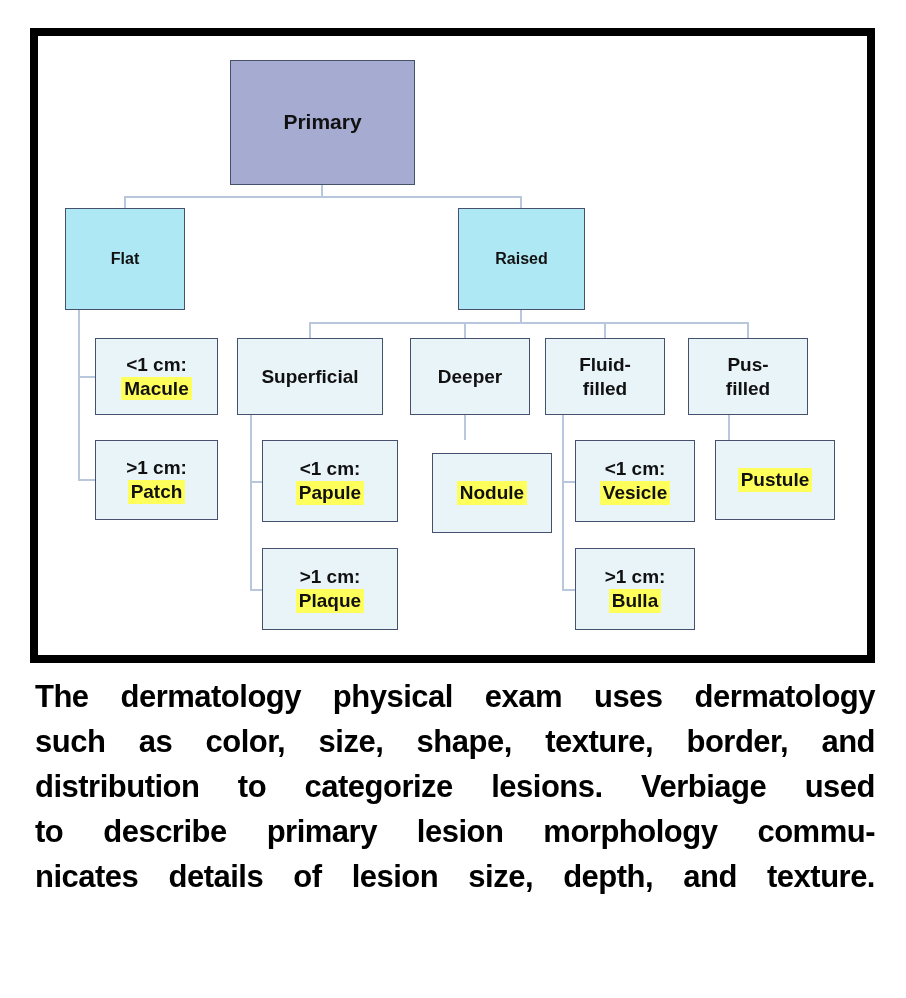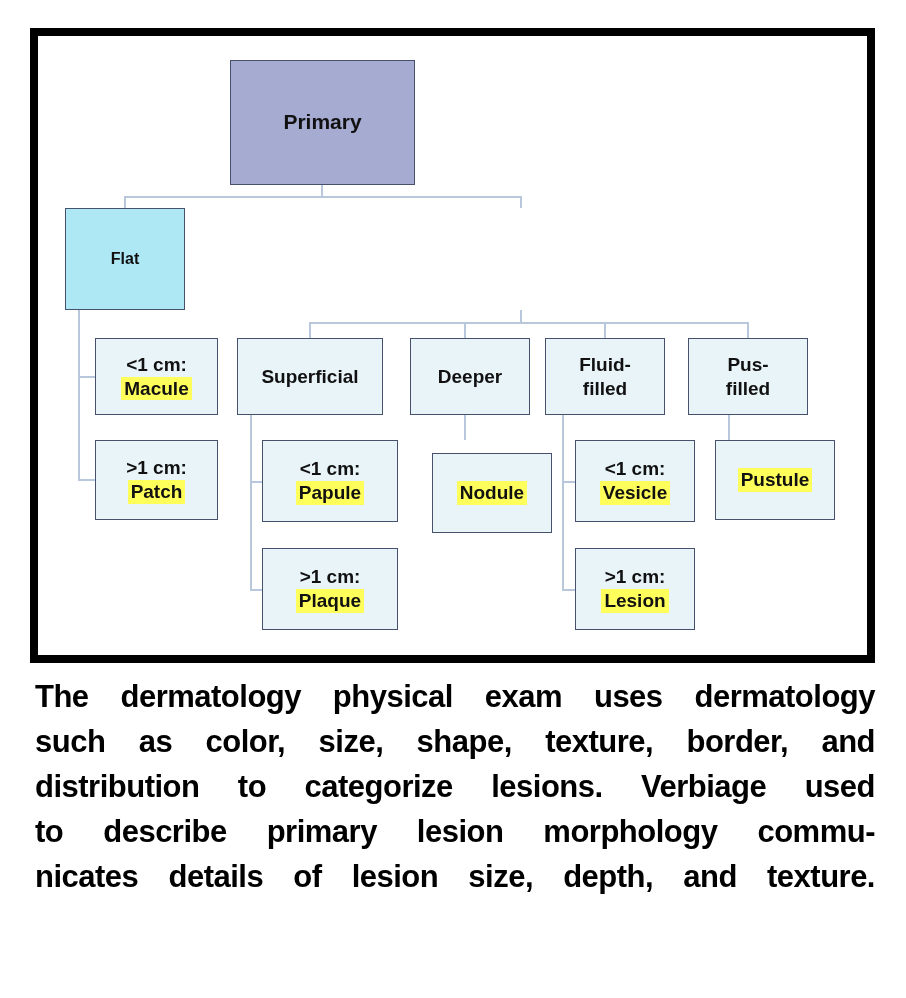--- a/index.html
+++ b/index.html
@@ -64,20 +64,23 @@
 
       <div class="conn" style="left:690px;top:379px;width:2px;height:25px"></div>
 
       <div class="node lvl1" style="left:192px;top:24px;width:185px;height:125px">
         <span>Primary</span>
       </div>
 
       <div class="node lvl2" style="left:27px;top:172px;width:120px;height:102px">
         <span>Flat</span>
       </div>
+      <div class="node lvl2" style="left:420px;top:172px;width:127px;height:102px">
+        <span>Raised</span>
+      </div>
 
       <div class="node leaf" style="left:57px;top:302px;width:123px;height:77px">
         <span>&lt;1 cm:</span>
         <span class="hl">Macule</span>
       </div>
       <div class="node leaf" style="left:199px;top:302px;width:146px;height:77px">
         <span>Superficial</span>
       </div>
       <div class="node leaf" style="left:372px;top:302px;width:120px;height:77px">
         <span>Deeper</span>
@@ -109,21 +112,21 @@
       <div class="node leaf" style="left:677px;top:404px;width:120px;height:80px">
         <span class="hl">Pustule</span>
       </div>
 
       <div class="node leaf" style="left:224px;top:512px;width:136px;height:82px">
         <span>&gt;1 cm:</span>
         <span class="hl">Plaque</span>
       </div>
       <div class="node leaf" style="left:537px;top:512px;width:120px;height:82px">
         <span>&gt;1 cm:</span>
-        <span class="hl">Lesion</span>
+        <span class="hl">Bulla</span>
       </div>
 
     </div>
   </div>
 
   <div class="caption">
     <div class="cap-line">The dermatology physical exam uses dermatology</div>
     <div class="cap-line">such as color, size, shape, texture, border, and</div>
     <div class="cap-line">distribution to categorize lesions. Verbiage used</div>
     <div class="cap-line">to describe primary lesion morphology commu-</div>

